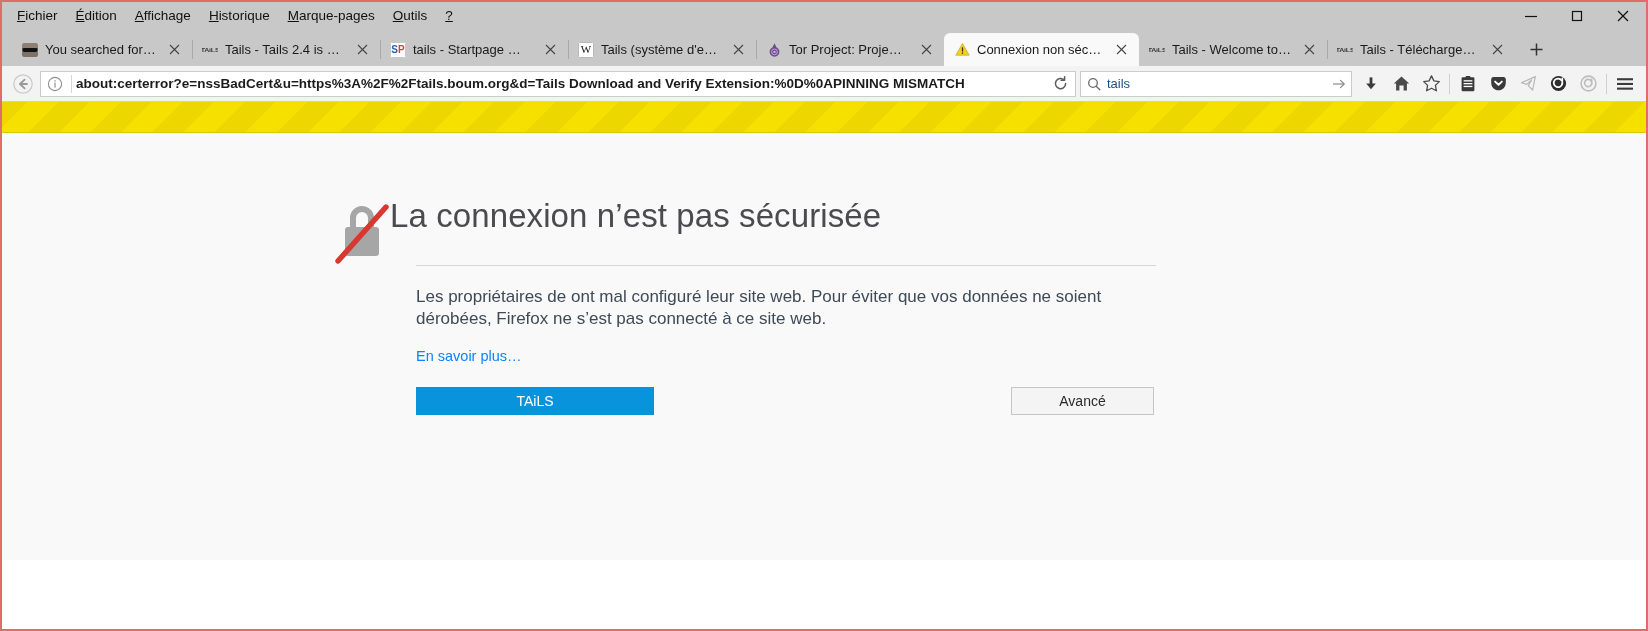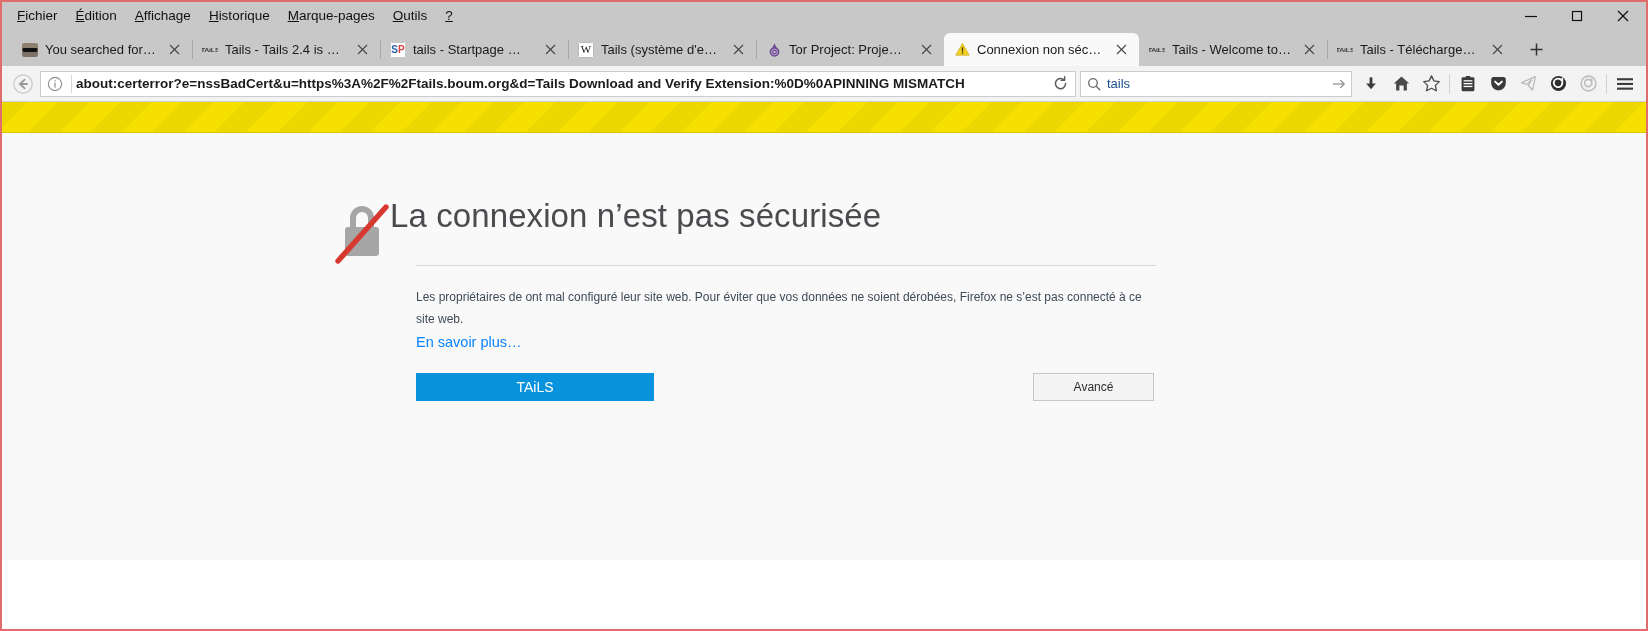--- a/index.html
+++ b/index.html
@@ -348,29 +348,29 @@
     margin: 0;
     padding: 0 0 22px 0;
     letter-spacing: 0.1px;
   }
   #err-rule {
     height: 1px;
     background: #d7d7db;
     width: 740px;
   }
   #err-body {
-    font-size: 12px;
+    font-size: 17px;
     line-height: 22px;
     color: #3f4a57;
     margin-top: 20px;
     width: 738px;
   }
   #err-learnmore {
     display: inline-block;
-    margin-top: 4px;
+    margin-top: 18px;
     font-size: 14.5px;
     color: #0a84ff;
     cursor: pointer;
   }
   #btn-row {
     margin-top: 22px;
     display: flex;
     align-items: center;
     width: 738px;
   }
@@ -382,26 +382,26 @@
     border: none;
     font-size: 14px;
     font-family: "Liberation Sans", sans-serif;
     cursor: pointer;
     display: flex;
     align-items: center;
     justify-content: center;
   }
   #btn-advanced {
     margin-left: auto;
-    width: 121px;
+    width: 143px;
     height: 28px;
     background: #f4f4f4;
     border: 1px solid #c6c6c6;
     color: #2b2b2b;
-    font-size: 12px;
+    font-size: 14px;
     font-family: "Liberation Sans", sans-serif;
     cursor: pointer;
     display: flex;
     align-items: center;
     justify-content: center;
   }
   #report-row {
     margin-top: 18px;
     display: flex;
     align-items: center;

